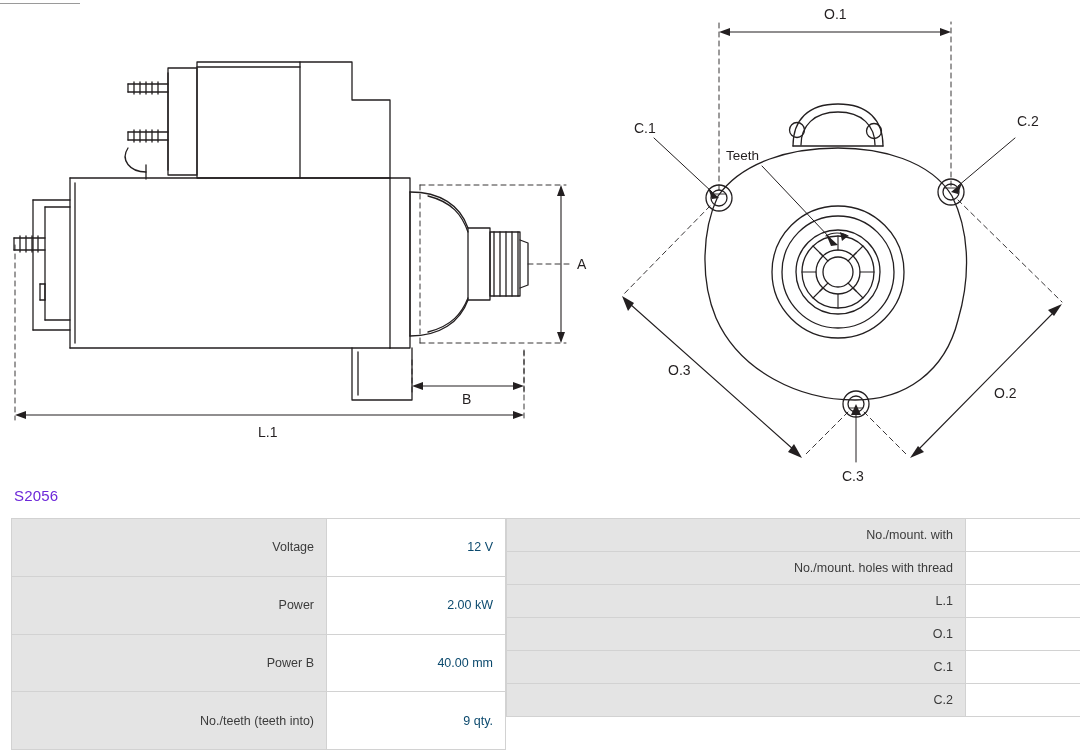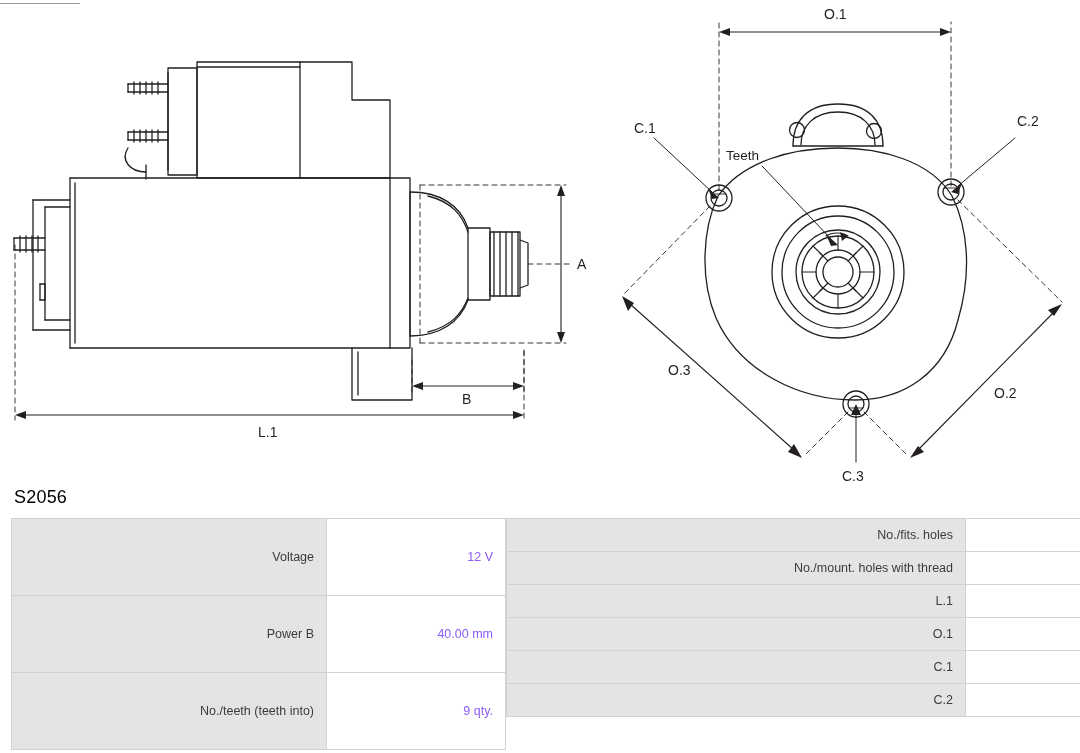--- a/index.html
+++ b/index.html
@@ -27,22 +27,22 @@
     width: 1080px;
     height: 492px;
   }
   .drawings svg {
     display: block;
   }
   .part-code {
     position: absolute;
     left: 14px;
     top: 487px;
-    font-size: 18px;
-    color: #000000;
+    font-size: 15px;
+    color: #6d28d9;
     letter-spacing: 0.2px;
   }
   .spec-tables {
     position: absolute;
     left: 11px;
     top: 518px;
     width: 1058px;
     display: flex;
     gap: 0px;
   }
@@ -63,21 +63,21 @@
     margin-top: 36px;
   }
   table.spec td.label {
     background: #e4e4e4;
     text-align: right;
     color: #3b3b3b;
   }
   table.spec td.value {
     background: #ffffff;
     text-align: right;
-    color: #8b5cf6;
+    color: #0c4a6e;
   }
   table.spec.left td.label { width: 290px; }
   table.spec.left td.value { width: 154px; }
   table.spec.right td.label { width: 434px; }
   table.spec.right td.value { width: 176px; }
   table.spec td.empty {
     background: #ffffff;
     border-color: #ffffff;
   }
   .topbar {
@@ -313,34 +313,38 @@
 
   <div class="spec-tables">
 
     <table class="spec left">
       <tbody>
         <tr>
           <td class="label">Voltage</td>
           <td class="value">12 V</td>
         </tr>
         <tr>
+          <td class="label">Power</td>
+          <td class="value">2.00 kW</td>
+        </tr>
+        <tr>
           <td class="label">Power B</td>
           <td class="value">40.00 mm</td>
         </tr>
         <tr>
           <td class="label">No./teeth (teeth into)</td>
           <td class="value">9 qty.</td>
         </tr>
       </tbody>
     </table>
 
     <table class="spec right">
       <tbody>
         <tr>
-          <td class="label">No./fits. holes</td>
+          <td class="label">No./mount. with</td>
           <td class="value">2 qty.</td>
         </tr>
         <tr>
           <td class="label">No./mount. holes with thread</td>
           <td class="value">0 qty.</td>
         </tr>
         <tr>
           <td class="label">L.1</td>
           <td class="value">213.00 mm</td>
         </tr>

